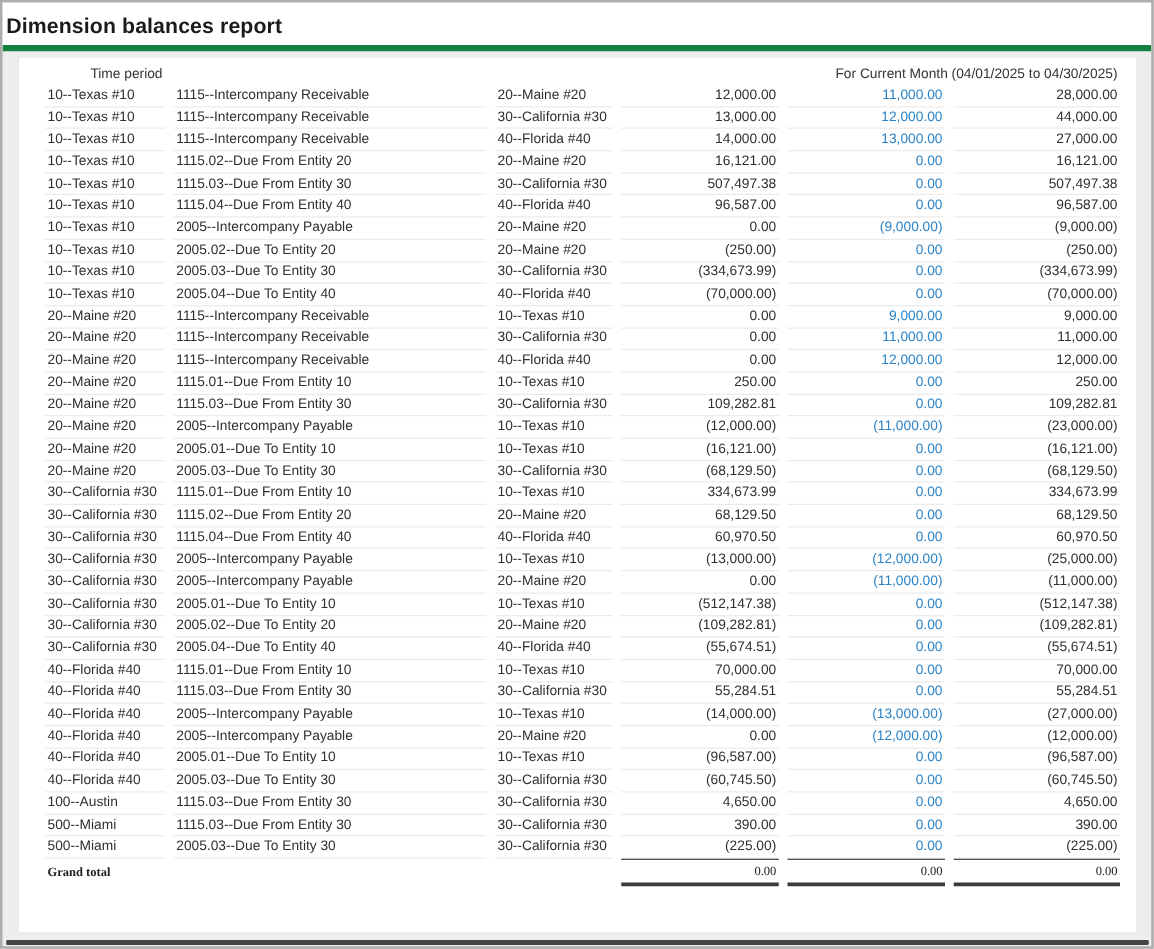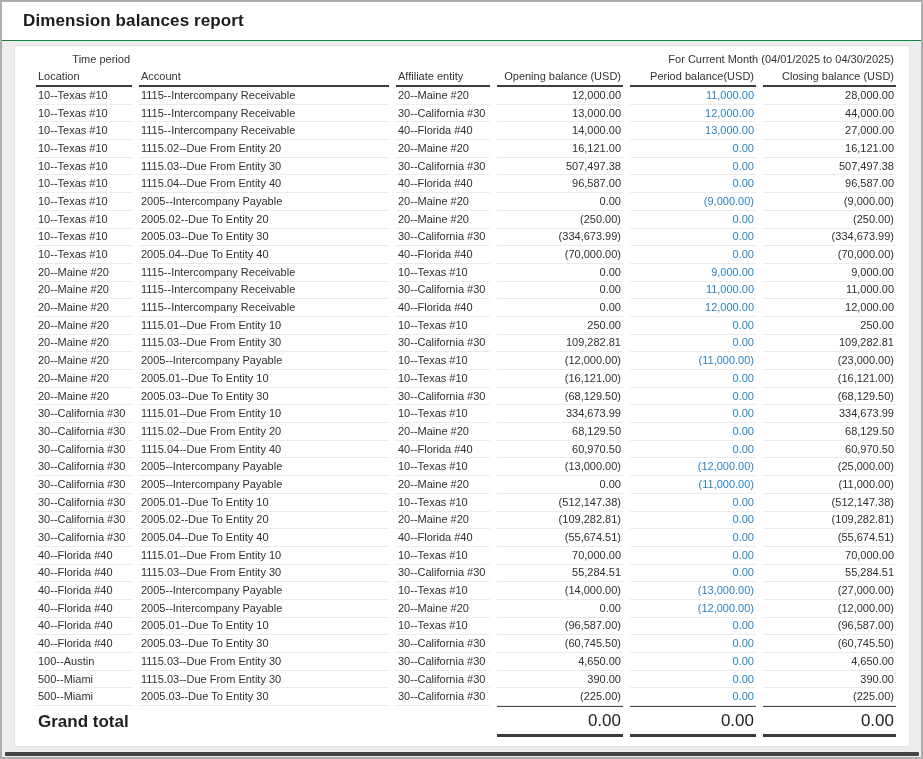--- a/index.html
+++ b/index.html
@@ -12,22 +12,22 @@
   .frame {
     position: relative;
     width: 923px; height: 759px;
     border: 2px solid #adadad;
     background: #ededed;
     overflow: hidden;
   }
   .titlebar {
     height: 39px;
     background: #ffffff;
-    border-bottom: 1px solid #15803d;
-    padding: 9px 16px 0 21px;
+    border-bottom: 5px solid #15803d;
+    padding: 9px 16px 0 3px;
   }
   .page-title {
     font-size: 17px;
     font-weight: 700;
     color: #1b1b1b;
     letter-spacing: .1px;
   }
   .panel {
     margin: 4px 11px 0 12px;
     background: #ffffff;
@@ -73,22 +73,23 @@
     border-bottom: 1px solid #ebebeb;
     color: #2f2f2f;
     white-space: nowrap;
     overflow: hidden;
   }
   td.num { text-align: right; }
   td.link { color: var(--link-blue, #2b83c6); cursor: pointer; }
 
   tfoot td {
     padding: 4px 2px 3px 2px;
-    font-size: 17px;
+    font-size: 10px;
     white-space: nowrap;
+    font-family: Liberation Serif, serif;
   }
   tfoot td.gt-label { font-weight: 700; color: #222222; text-align: left; }
   tfoot td.gt-num {
     text-align: right;
     color: #222222;
     border-top: 1px solid #4a4a4a;
     border-bottom: 3px solid #3a3a3a;
   }
   .bottom-bar {
     position: absolute;
@@ -114,28 +115,20 @@
           <col class="c-affiliate">
         <col class="c-opening">
           <col class="c-period">
           <col class="c-closing">
       </colgroup>
       <thead>
         <tr class="meta-row">
           <th class="t-label">Time period</th>
           <th class="t-value" colspan="5">For Current Month (04/01/2025 to 04/30/2025)</th>
         </tr>
-        <tr class="cols-row">
-          <th class="h-left">Location</th>
-          <th class="h-left">Account</th>
-          <th class="h-left">Affiliate entity</th>
-          <th class="h-right">Opening balance (USD)</th>
-          <th class="h-right">Period balance(USD)</th>
-          <th class="h-right">Closing balance (USD)</th>
-        </tr>
       </thead>
       <tbody>
           <tr>
             <td>10--Texas #10</td>
             <td>1115--Intercompany Receivable</td>
             <td>20--Maine #20</td>
             <td class="num">12,000.00</td>
             <td class="num link">11,000.00</td>
             <td class="num">28,000.00</td>
           </tr>

